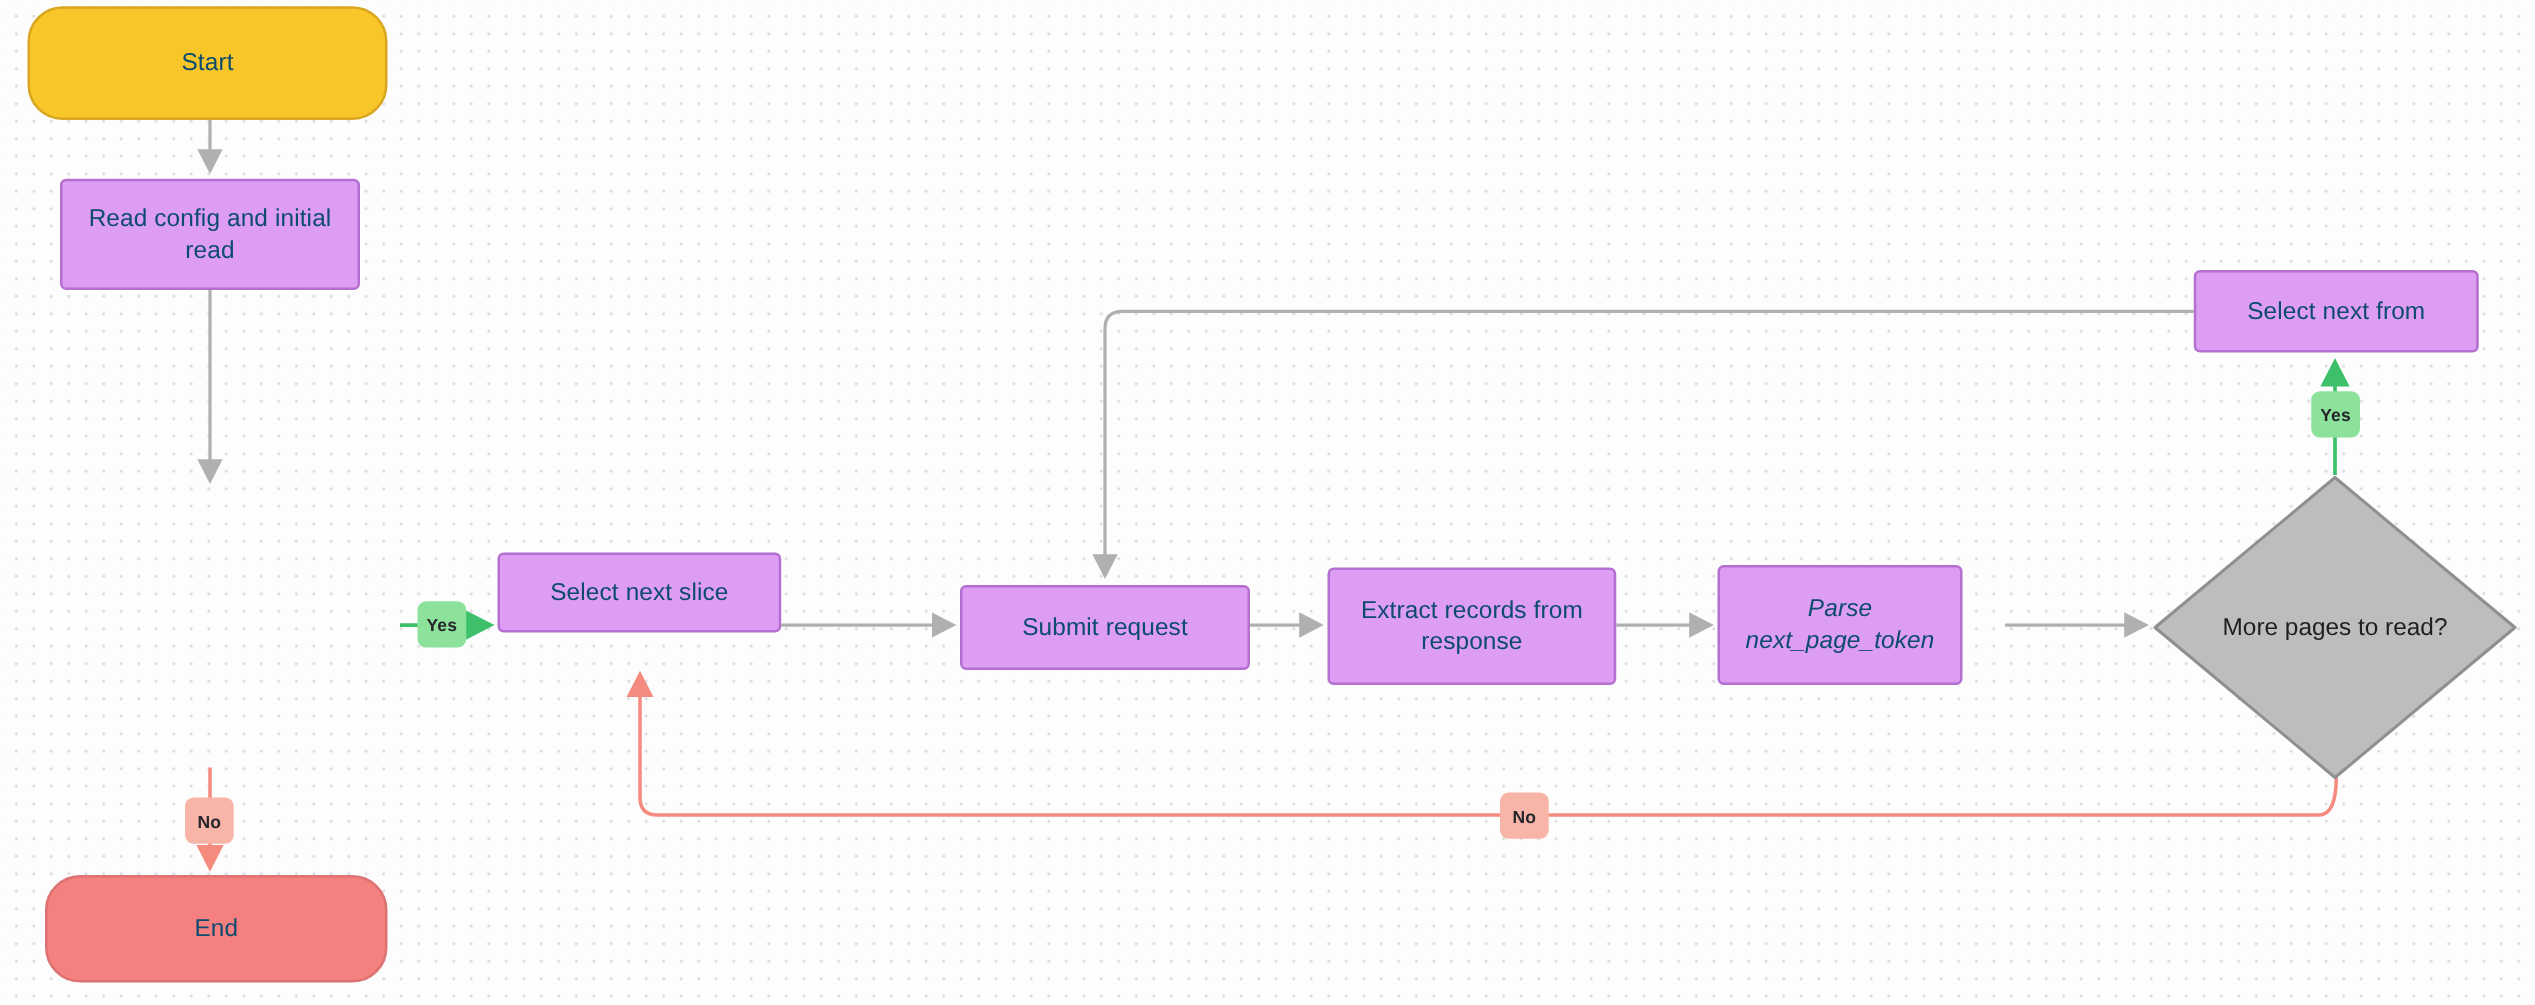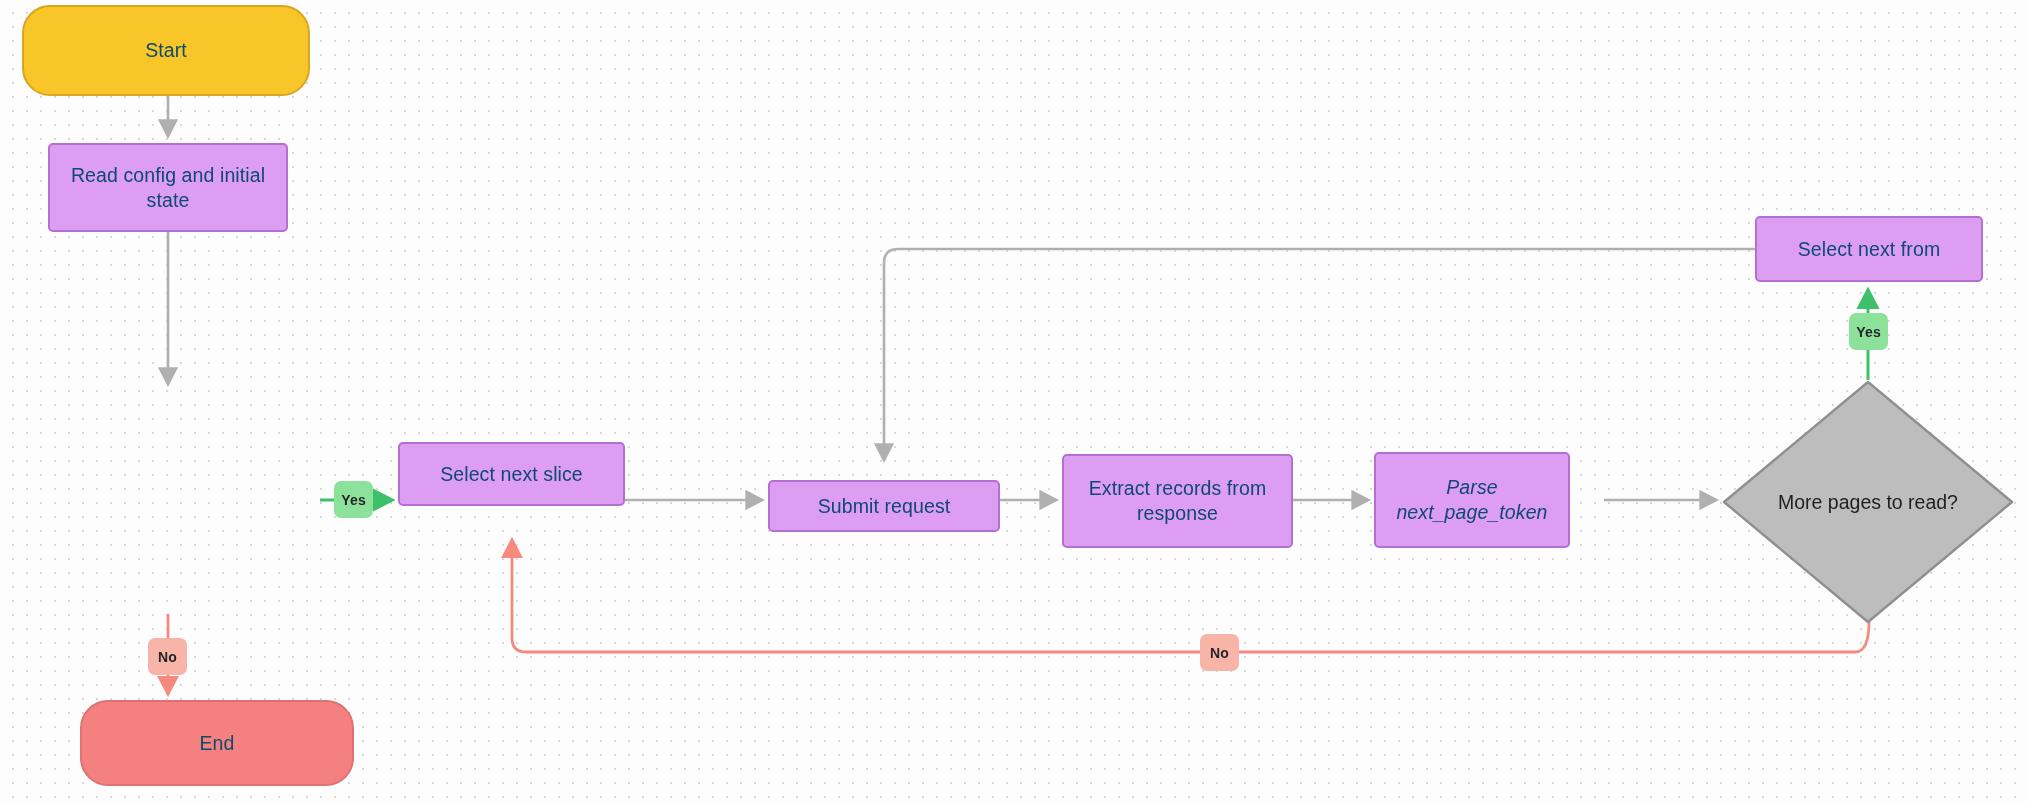--- a/index.html
+++ b/index.html
@@ -42,21 +42,20 @@
     border-radius: 28px;
     border: 2px solid;
   }
   .n-start {
     background: #f9c62a;
     border-color: #d8a61f;
   }
   .n-end {
     background: #f58080;
     border-color: #dd7272;
-    margin-left: 44px;
   }
   .process {
     background: #dd9df2;
     border: 2px solid #b46fd0;
     border-radius: 5px;
     padding: 4px 10px;
   }
   .decision-wrap {
     position: absolute;
   }
@@ -142,33 +141,33 @@
 
       <path d="M1869,622 Q1869,652 1855,652 L526,652 Q512,652 512,638 L512,540" stroke="#f58a7e" stroke-width="2.8" marker-end="url(#arrow-red)"></path>
     </g>
   </svg>
 
   <div class="node terminator n-start" style="left:22px; top:5px; width:288px; height:91px;">
     <span>Start</span>
   </div>
 
   <div class="node process" style="left:48px; top:143px; width:240px; height:89px;">
-    <span>Read config and initial state</span>
+    <span>Read config and initial read</span>
   </div>
 
 
   <div class="node terminator n-end" style="left:36px; top:700px; width:274px; height:86px;">
     <span>End</span>
   </div>
 
   <div class="node process" style="left:398px; top:442px; width:227px; height:64px;">
     <span>Select next slice</span>
   </div>
 
-  <div class="node process" style="left:768px; top:468px; width:232px; height:52px;margin-top:12px;">
+  <div class="node process" style="left:768px; top:468px; width:232px; height:68px;">
     <span>Submit request</span>
   </div>
 
   <div class="node process" style="left:1062px; top:454px; width:231px; height:94px;">
     <span>Extract records from response</span>
   </div>
 
   <div class="node process" style="left:1374px; top:452px; width:196px; height:96px;font-style:italic;">
     <span>Parse next_page_token</span>
   </div>

